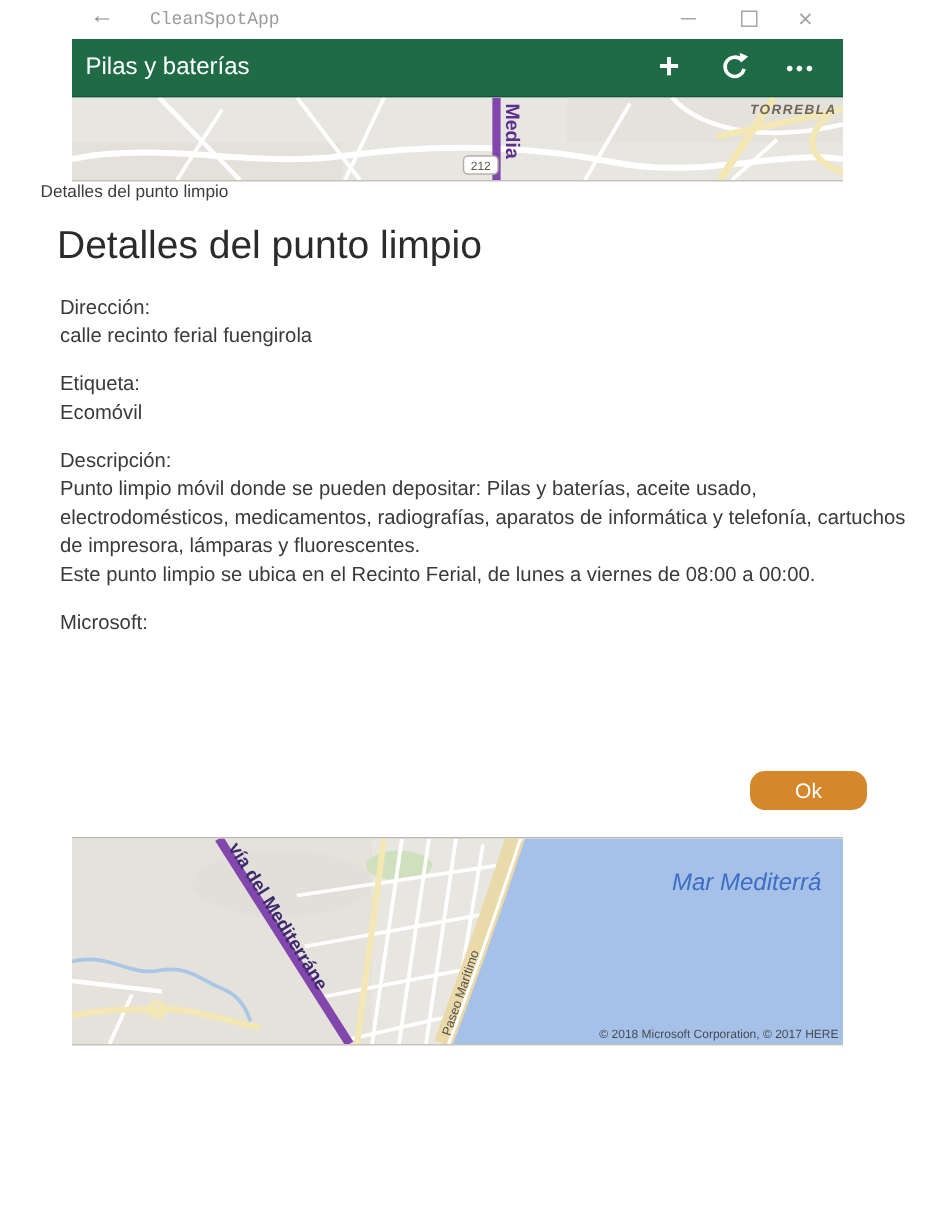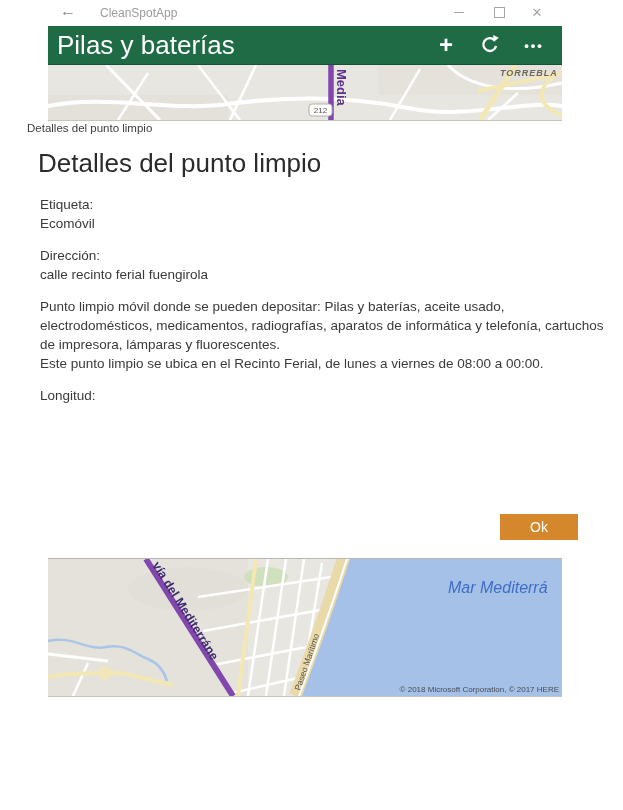--- a/index.html
+++ b/index.html
@@ -2,52 +2,52 @@
 <html><head>
 <meta charset="utf-8">
 <style>
   html,body{margin:0;padding:0;background:#fff;}
   .window{position:relative;width:623px;height:810px;background:#fff;overflow:hidden;
           font-family:"Liberation Sans",sans-serif;}
 
   
   .titlebar{position:absolute;left:0;top:0;width:623px;height:26px;background:#fff;}
   .back{position:absolute;left:60px;top:2px;font-size:16px;color:#8a8a8a;cursor:pointer;}
-  .wtitle{position:absolute;left:100px;top:6px;font-size:12px;color:#9b9b9b;}
+  .wtitle{position:absolute;left:100px;top:6px;font-size:12px;color:#9b9b9b;font-family:Liberation Mono, monospace;}
   .wbtn{position:absolute;top:0;width:34px;height:24px;display:flex;align-items:center;justify-content:center;color:#a6a6a6;}
   .wbtn.min{left:442px;}
   .wbtn.max{left:482px;}
   .wbtn.close{left:520px;font-size:13px;}
   .minglyph{display:block;width:10px;height:0;border-top:1.5px solid #a6a6a6;}
   .maxglyph{display:block;width:9px;height:9px;border:1.2px solid #a6a6a6;}
 
   
   .appbar{position:absolute;left:48px;top:26px;width:514px;height:38px;background:#1e6b45;
           display:flex;align-items:center;}
-  .appbar-title{color:#fff;font-size:26px;padding-left:9px;flex:1;font-weight:400;}
+  .appbar-title{color:#fff;font-size:16px;padding-left:9px;flex:1;font-weight:400;}
   .appbar-icons{display:flex;align-items:center;padding-right:6px;}
   .abtn{width:44px;height:38px;background:none;border:none;color:#fff;display:flex;
         align-items:center;justify-content:center;cursor:pointer;padding:0;}
   .plus{font-size:24px;font-weight:bold;line-height:1;}
   .dots{font-size:13px;letter-spacing:2px;font-weight:bold;}
 
   
   .map{position:absolute;left:48px;overflow:hidden;border-bottom:1px solid #c6c3bd;}
   .map-top{top:64px;width:514px;height:55px;border-top:1px solid #155237;}
   .map-bottom{top:558px;width:514px;height:137px;border-top:1px solid #b9b6b0;}
   svg text{font-family:"Liberation Sans",sans-serif;}
 
   
   .caption{position:absolute;left:27px;top:122px;font-size:11.5px;color:#3d3d3d;}
   .details{position:absolute;left:40px;top:148px;width:578px;color:#3a3a3a;}
   .details h1{margin:0 0 16px -2px;font-size:26px;font-weight:400;color:#2b2b2b;}
   .field{margin-bottom:13px;font-size:13.5px;line-height:19px;}
   .field .value{white-space:pre-line;}
   .ok{position:absolute;left:500px;top:514px;width:78px;height:26px;background:#d4882b;
-      border:none;border-radius:0;color:#fff;font-size:14px;font-family:"Liberation Sans",sans-serif;
+      border:none;border-radius:10px;color:#fff;font-size:14px;font-family:"Liberation Sans",sans-serif;
       cursor:pointer;}
 </style>
 </head>
 <body>
 
 <div class="window">
 
   <div class="titlebar">
     <span class="back">←</span>
     <span class="wtitle">CleanSpotApp</span>
@@ -108,39 +108,40 @@
       <text x="452" y="11" font-size="9" font-weight="bold" font-style="italic" letter-spacing="1" fill="#6e6658">TORREBLA</text>
     </svg>
   </div>
 
   <div class="caption">Detalles del punto limpio</div>
 
   <div class="details">
     <h1>Detalles del punto limpio</h1>
 
     <div class="field">
+      <div class="label">Dirección:</div>
+      <div class="value">calle recinto ferial fuengirola</div>
+    </div>
+
+    <div class="field">
       <div class="label">Etiqueta:</div>
       <div class="value">Ecomóvil</div>
     </div>
 
     <div class="field">
-      <div class="label">Dirección:</div>
-      <div class="value">calle recinto ferial fuengirola</div>
-    </div>
-
-    <div class="field">
+      <div class="label">Descripción:</div>
       <div class="value">Punto limpio móvil donde se pueden depositar: Pilas y baterías, aceite usado, electrodomésticos, medicamentos, radiografías, aparatos de informática y telefonía, cartuchos de impresora, lámparas y fluorescentes.
 Este punto limpio se ubica en el Recinto Ferial, de lunes a viernes de 08:00 a 00:00.</div>
     </div>
 
     <div class="field">
     </div>
 
     <div class="field">
-      <div class="label">Longitud:</div>
+      <div class="label">Microsoft:</div>
     </div>
   </div>
 
   <button class="ok">Ok</button>
 
   <div class="map map-bottom">
     <svg width="514" height="137" viewBox="0 0 514 137">
       <rect x="0" y="0" width="514" height="137" fill="#e8e6e1"></rect>
       <rect x="0" y="0" width="200" height="137" fill="#e5e2dc"></rect>
       <ellipse cx="140" cy="30" rx="60" ry="22" fill="#e2dfd8"></ellipse>

